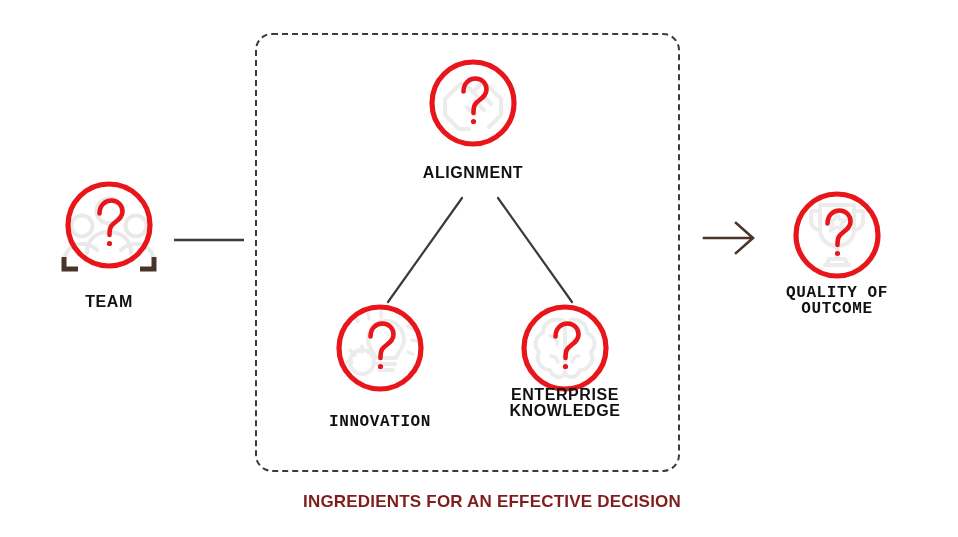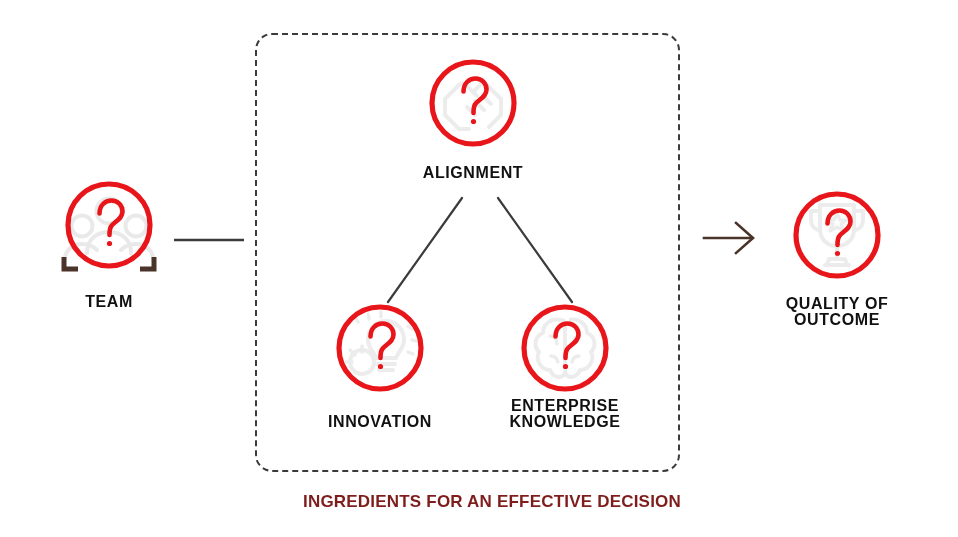--- a/index.html
+++ b/index.html
@@ -129,51 +129,51 @@
         <path d="M45 64 L63 64 M47 70 L61 70" fill="none" stroke="#ececec" stroke-width="4" stroke-linecap="round"></path>
         <circle cx="30" cy="62" r="12" fill="none" stroke="#ececec" stroke-width="4"></circle>
         <path d="M30 46 L30 52 M14 62 L20 62 M18 50 L23 55" fill="none" stroke="#ececec" stroke-width="3.4" stroke-linecap="round"></path>
         <path d="M24 18 L26 22 M36 14 L37 19 M49 12 L49 17" fill="none" stroke="#ececec" stroke-width="3.4" stroke-linecap="round"></path>
         <path d="M76 26 L80 29 M80 40 L85 41 M76 52 L81 54" fill="none" stroke="#ececec" stroke-width="3.4" stroke-linecap="round"></path>
       </g>
       <circle cx="48" cy="48" r="41" fill="none" stroke="#e8161a" stroke-width="5.2"></circle>
       <path d="M38.5 36.5 C38.5 28.5 44 23.5 50.5 23.5 C57 23.5 61.5 28.5 61.5 34.5 C61.5 42.5 53 44.5 50 49.5 C48.5 52 48.5 55 48.5 58" fill="none" stroke="#e8161a" stroke-width="4.6" stroke-linecap="round" stroke-linejoin="round"></path>
       <circle cx="48.5" cy="66.5" r="2.6" fill="#e8161a"></circle>
     </svg>
-    <div class="node-label" style="top:66px;">INNOVATION</div>
+    <div class="node-label" style="top:66px;font-family:Liberation Mono, monospace;">INNOVATION</div>
   </div>
 
   <div class="node" style="left:565px; top:348px;">
     <svg class="node-circle" viewBox="0 0 96 96" width="96" height="96">
       <g>
         <path d="M44 20 C34 18 26 24 26 33 C18 36 16 46 22 52 C18 60 24 70 33 70 C36 78 46 80 48 72 L48 24 C47 20 46 20 44 20Z" fill="none" stroke="#ececec" stroke-width="4" stroke-linejoin="round"></path>
         <path d="M52 20 C62 18 70 24 70 33 C78 36 80 46 74 52 C78 60 72 70 63 70 C60 78 50 80 48 72" fill="none" stroke="#ececec" stroke-width="4" stroke-linejoin="round"></path>
         <path d="M33 36 C38 36 40 40 40 44 M63 36 C58 36 56 40 56 44 M34 56 C38 56 40 58 41 62 M62 56 C58 56 56 58 55 62" fill="none" stroke="#ececec" stroke-width="3.4" stroke-linecap="round"></path>
       </g>
       <circle cx="48" cy="48" r="41" fill="none" stroke="#e8161a" stroke-width="5.2"></circle>
       <path d="M38.5 36.5 C38.5 28.5 44 23.5 50.5 23.5 C57 23.5 61.5 28.5 61.5 34.5 C61.5 42.5 53 44.5 50 49.5 C48.5 52 48.5 55 48.5 58" fill="none" stroke="#e8161a" stroke-width="4.6" stroke-linecap="round" stroke-linejoin="round"></path>
       <circle cx="48.5" cy="66.5" r="2.6" fill="#e8161a"></circle>
     </svg>
-    <div class="node-label" style="top:50px;">ENTERPRISE
+    <div class="node-label" style="top:39px;">ENTERPRISE
 KNOWLEDGE</div>
   </div>
 
   <div class="node" style="left:837px; top:235px;">
     <svg class="node-circle" viewBox="0 0 96 96" width="96" height="96">
       <g>
         <path d="M31 18 L65 18 L65 42 C65 52 58 59 48 59 C38 59 31 52 31 42 Z" fill="none" stroke="#ececec" stroke-width="4" stroke-linejoin="round"></path>
         <path d="M31 24 L22 24 L22 33 C22 39 26 43 31 43" fill="none" stroke="#ececec" stroke-width="4" stroke-linejoin="round"></path>
         <path d="M65 24 L74 24 L74 33 C74 39 70 43 65 43" fill="none" stroke="#ececec" stroke-width="4" stroke-linejoin="round"></path>
         <path d="M48 59 L48 72 M36 78 L60 78" fill="none" stroke="#ececec" stroke-width="4" stroke-linecap="round"></path>
         <path d="M40 72 L56 72 L58 78 L38 78 Z" fill="none" stroke="#ececec" stroke-width="4" stroke-linejoin="round"></path>
         <path d="M48 26 L51 33 L58 33 L52 37 L55 44 L48 40 L41 44 L44 37 L38 33 L45 33 Z" fill="none" stroke="#ececec" stroke-width="3.2" stroke-linejoin="round"></path>
       </g>
       <circle cx="48" cy="48" r="41" fill="none" stroke="#e8161a" stroke-width="5.2"></circle>
       <path d="M38.5 36.5 C38.5 28.5 44 23.5 50.5 23.5 C57 23.5 61.5 28.5 61.5 34.5 C61.5 42.5 53 44.5 50 49.5 C48.5 52 48.5 55 48.5 58" fill="none" stroke="#e8161a" stroke-width="4.6" stroke-linecap="round" stroke-linejoin="round"></path>
       <circle cx="48.5" cy="66.5" r="2.6" fill="#e8161a"></circle>
     </svg>
-    <div class="node-label" style="top:61px;">QUALITY OF
+    <div class="node-label" style="top:50px;font-family:Liberation Mono, monospace;">QUALITY OF
 OUTCOME</div>
   </div>
 
   <div class="caption" style="left:0px; top:492px; width:940px;">INGREDIENTS FOR AN EFFECTIVE DECISION</div>
 
 </div>
 
 </body></html>

